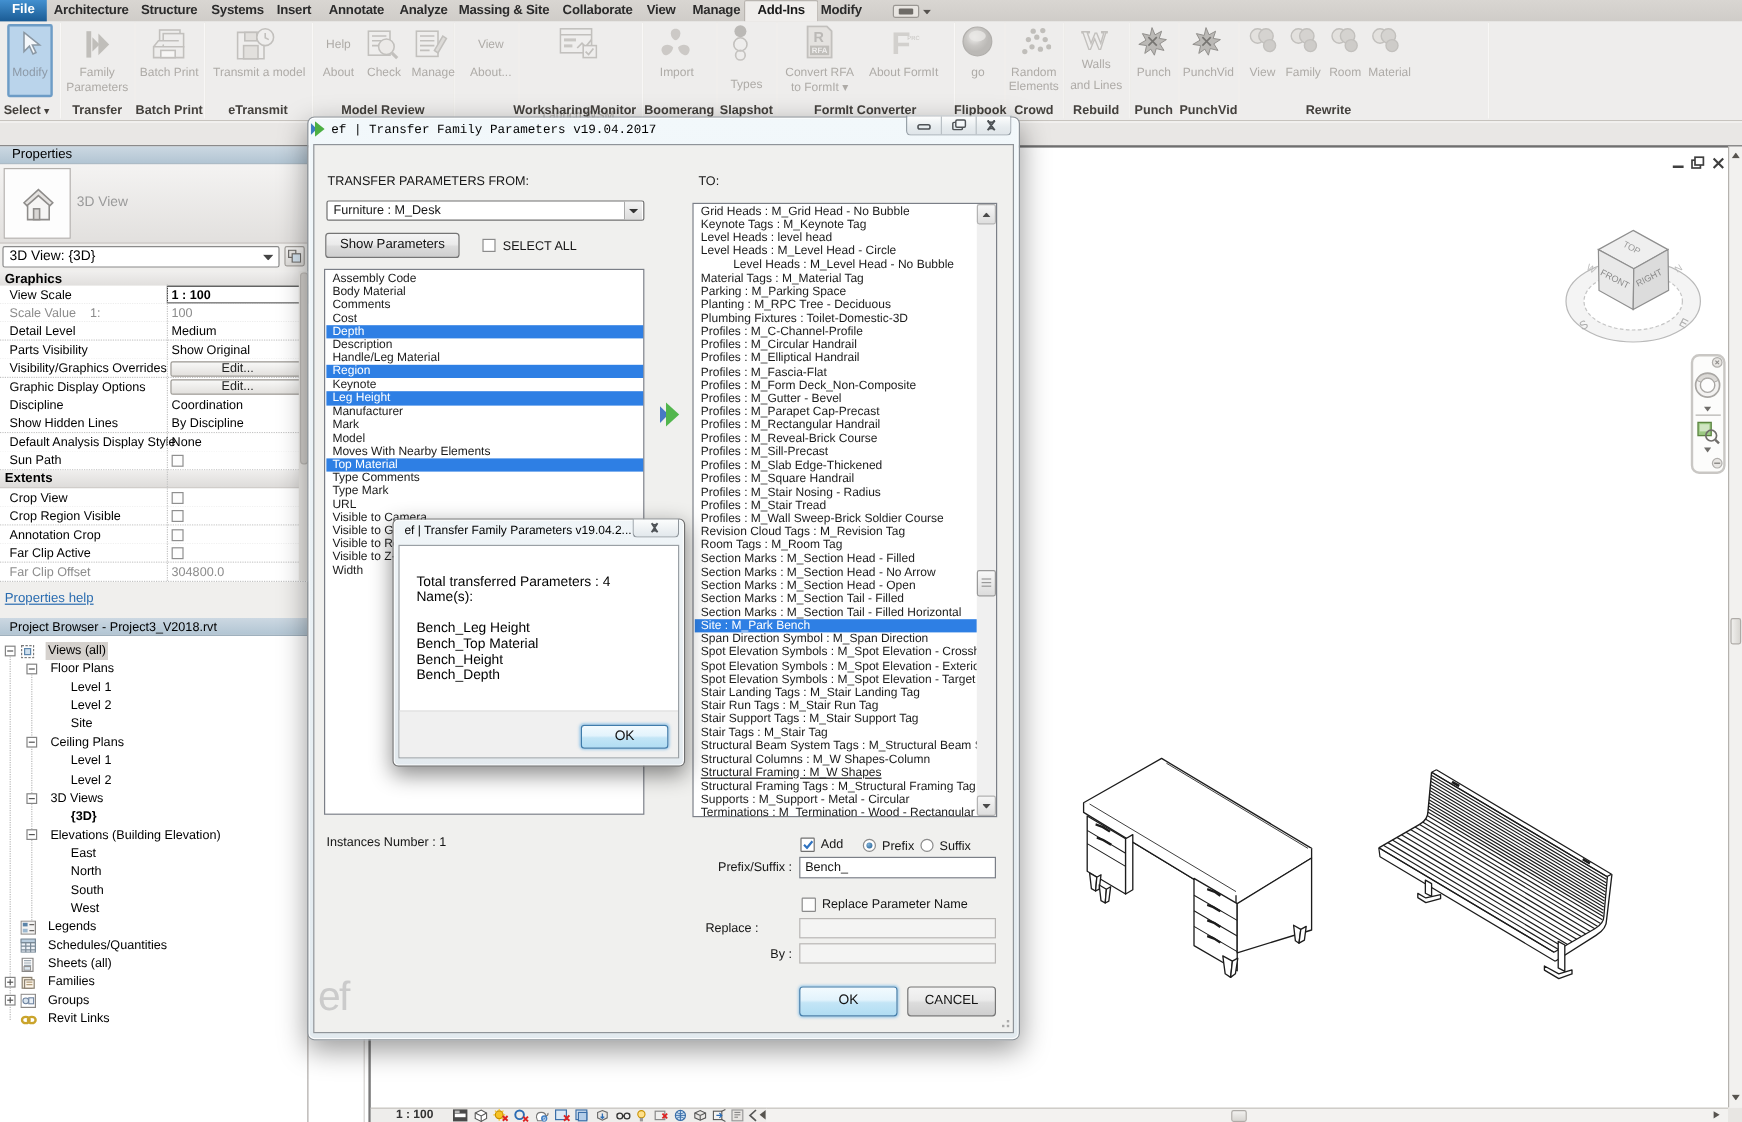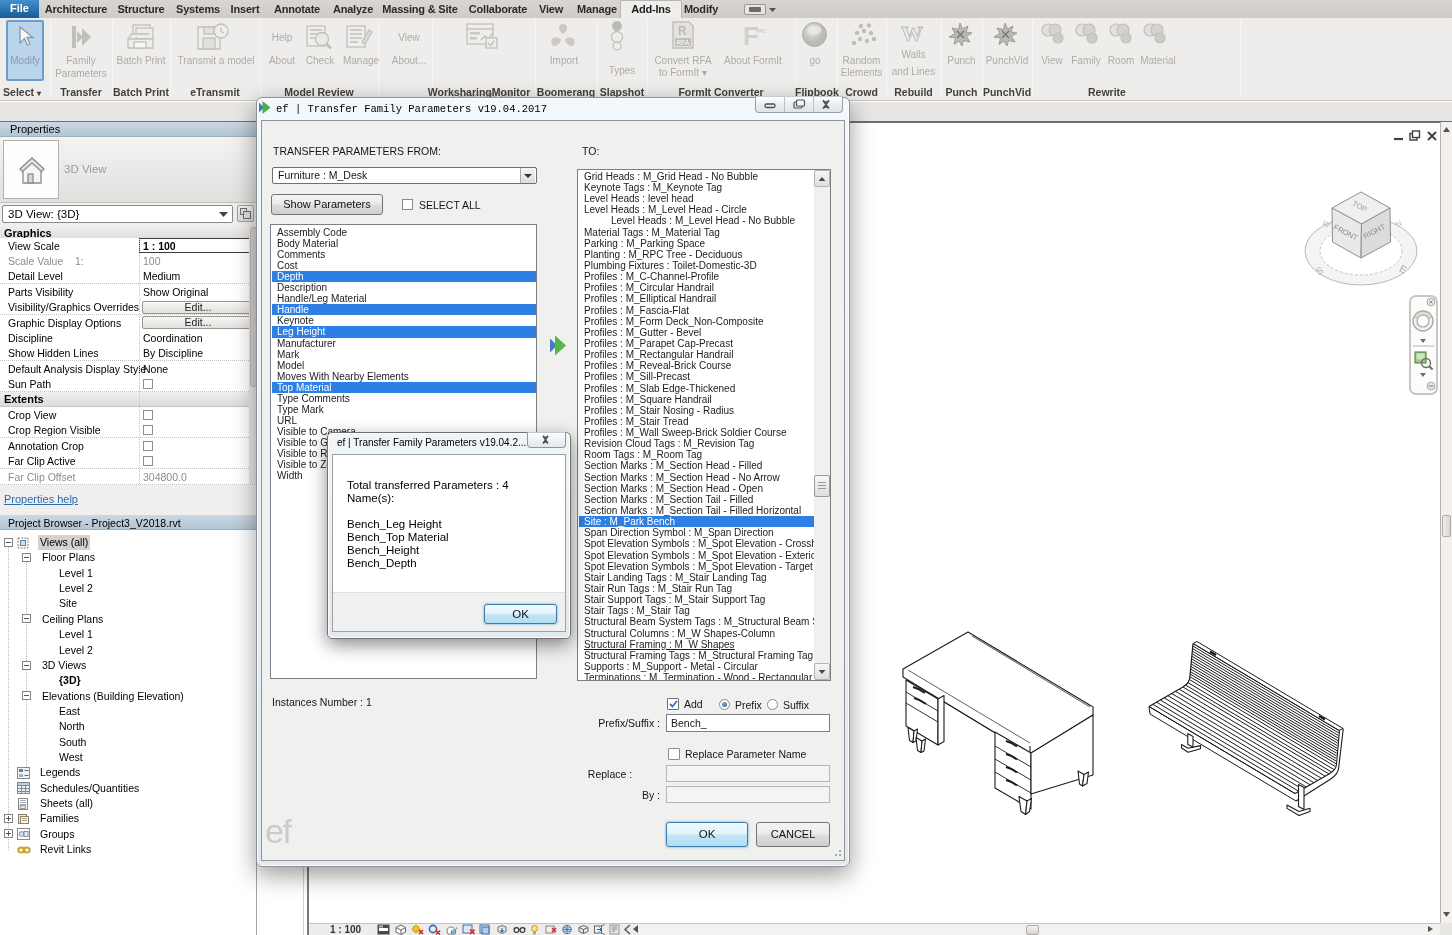--- a/index.html
+++ b/index.html
@@ -634,21 +634,21 @@
 <div class="abs" style="left:402px;top:199px;width:11px;height:11px;background:#fff;border:1px solid #8b8b8b;"></div>
 <div class="dlab" style="left:419px;top:199px;">SELECT ALL</div>
 <div class="abs" style="left:270px;top:224px;width:267px;height:455px;background:#fff;border:1px solid #7b7f87;overflow:hidden;">
 <div class="li" style="top:2.0px;">Assembly Code</div>
 <div class="li" style="top:13.1px;">Body Material</div>
 <div class="li" style="top:24.1px;">Comments</div>
 <div class="li" style="top:35.2px;">Cost</div>
 <div class="li lisel" style="top:46.2px;">Depth</div>
 <div class="li" style="top:57.2px;">Description</div>
 <div class="li" style="top:68.3px;">Handle/Leg Material</div>
-<div class="li lisel" style="top:79.3px;">Handle</div>
+<div class="li lisel" style="top:79.3px;">Region</div>
 <div class="li" style="top:90.4px;">Keynote</div>
 <div class="li lisel" style="top:101.4px;">Leg Height</div>
 <div class="li" style="top:112.5px;">Manufacturer</div>
 <div class="li" style="top:123.5px;">Mark</div>
 <div class="li" style="top:134.6px;">Model</div>
 <div class="li" style="top:145.7px;">Moves With Nearby Elements</div>
 <div class="li lisel" style="top:156.7px;">Top Material</div>
 <div class="li" style="top:167.8px;">Type Comments</div>
 <div class="li" style="top:178.8px;">Type Mark</div>
 <div class="li" style="top:189.9px;">URL</div>

